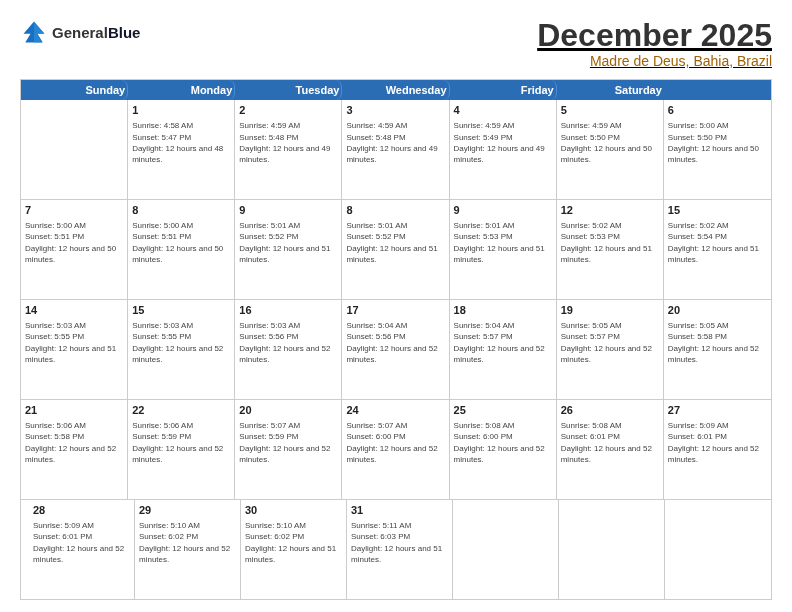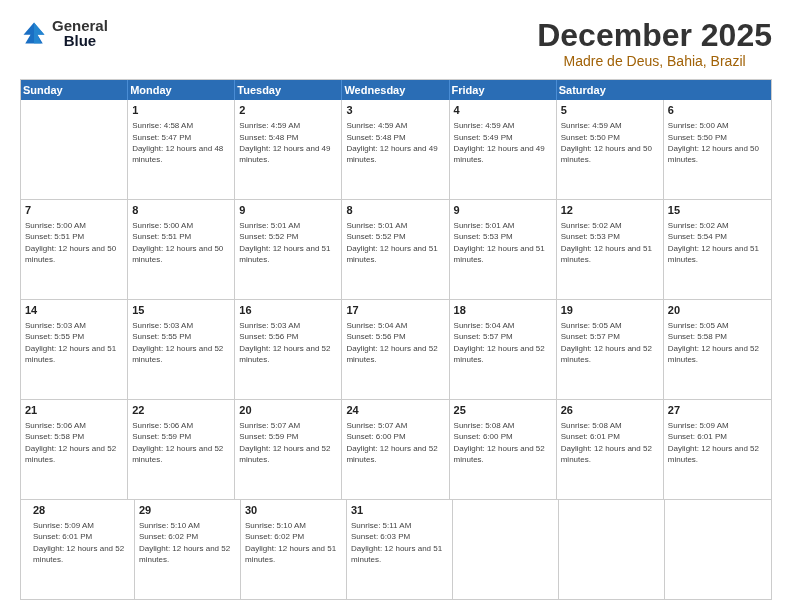--- a/index.html
+++ b/index.html
@@ -23,40 +23,40 @@
       align-items: flex-start;
       margin-bottom: 10px;
     }
     .logo {
       display: flex;
       align-items: center;
       gap: 4px;
     }
     .logo-text {
       display: flex;
-      flex-direction: column;
+      flex-direction: row;
       line-height: 1;
-      align-items: center;
     }
     .logo-general {
       font-size: 15px;
       font-weight: bold;
       color: #333;
     }
     .logo-blue {
       font-size: 15px;
       font-weight: bold;
       color: #0f172a;
     }
     .logo-icon {
       width: 28px;
       height: 28px;
     }
     .title-block {
-      text-align: center;
+      text-align: right;
+      text-decoration: underline;
     }
     .month-title {
       font-size: 32px;
       font-weight: bold;
       color: #333;
       line-height: 1.1;
     }
     .subtitle {
       font-size: 14px;
       color: #a16207;
@@ -69,23 +69,24 @@
     }
     .cal-header {
       display: grid;
       grid-template-columns: repeat(7, 1fr);
       background: #2a6db5;
     }
     .cal-header-cell {
       color: #fff;
       font-size: 11px;
       font-weight: bold;
-      text-align: left;
+      text-align: right;
       padding: 4px 2px;
       border-right: 1px solid #4a8dd5;
+      border-radius: 7px;
     }
     .cal-header-cell:last-child {
       border-right: none;
     }
     .cal-body {
       flex: 1;
       display: flex;
       flex-direction: column;
     }
     .cal-row {

